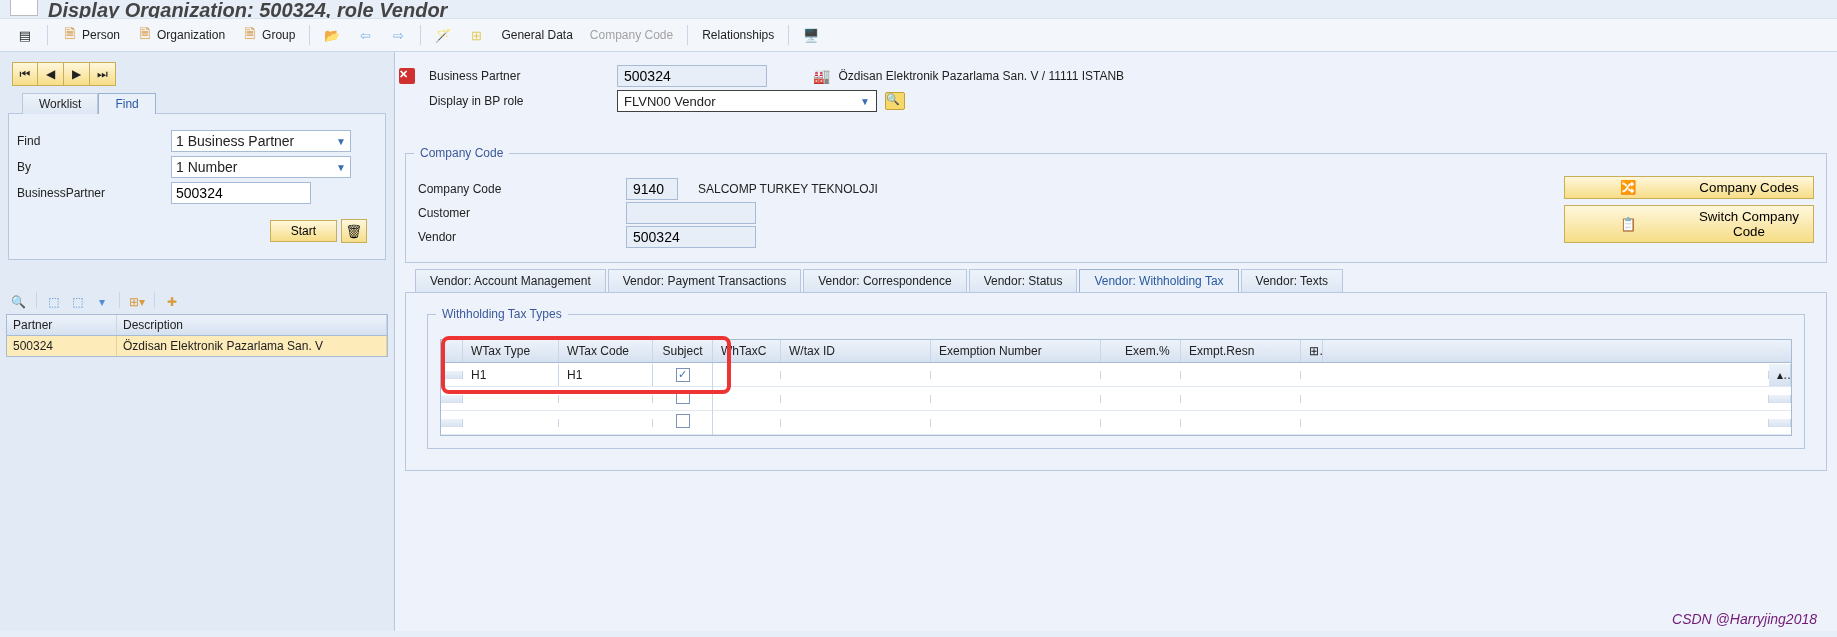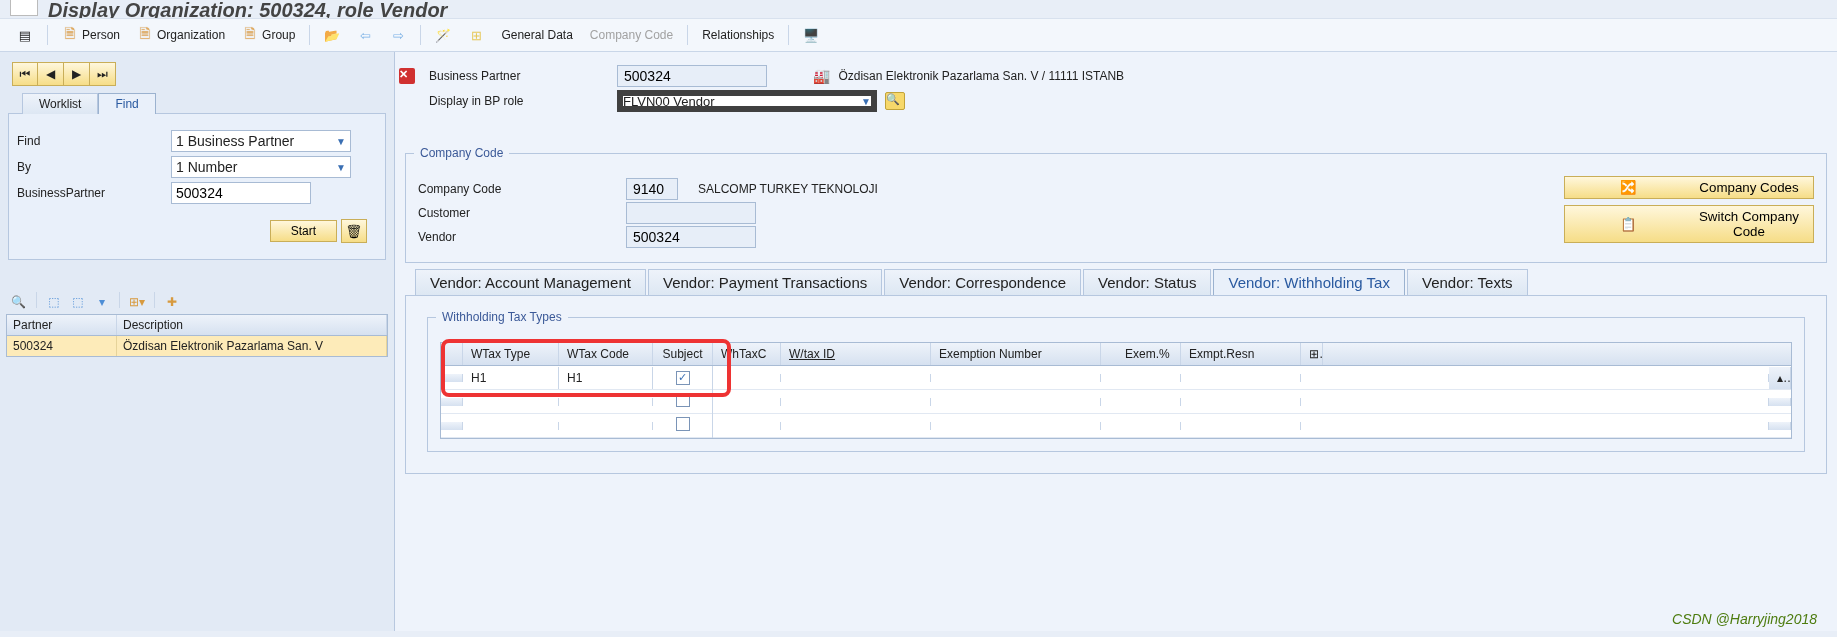--- a/index.html
+++ b/index.html
@@ -165,23 +165,23 @@
   }
   .bp-row .lbl { width:180px; margin-left:6px;}
   .ro-input {
     border:1px solid #a8bbd4;
     background:#e7eef8;
     padding:2px 6px; height:22px;
     font-size:14px;
     width:150px;
   }
   .rw-input {
-    border:6px solid #404040;
+    border:1px solid #404040;
     background:#fff;
-    padding:2px 0; height:22px;
+    padding:2px 6px; height:22px;
     font-size:13px;
     width:260px;
   }
   .group-box {
     border:1px solid #b6c7df;
     margin:10px 10px 6px 6px;
     padding:8px 12px 12px 12px;
     background:#eef3fb;
   }
   .group-title {
@@ -210,21 +210,21 @@
   }
   .tabs2 {
     display:flex; gap:2px; margin:6px 0 0 16px;
   }
   .tab2 {
     padding:4px 14px;
     background:linear-gradient(#eef3fa,#dde7f3);
     border:1px solid #b6c7df;
     border-bottom:none;
     cursor:pointer;
-    font-size:15px;
+    font-size:12px;
     white-space:nowrap;
   }
   .tab2.active {
     background:#e9f0fa;
     border-color:#9bb2cf;
     color:#2a5aa0;
   }
   .tab-body {
     border:1px solid #b6c7df;
     margin:0 10px 0 6px;
@@ -244,35 +244,35 @@
   .wt-head div, .wt-row div {
     padding:4px 8px;
     border-right:1px solid #c9d6e8;
     overflow:hidden;
     text-overflow:ellipsis;
     white-space:nowrap;
   }
   .wt-row { display:flex; border-bottom:1px solid #e1e8f2; height:24px; align-items:center;}
   .wt-c-sel{width:22px;background:linear-gradient(#eef3fa,#d6e1f0);} 
   .wt-c1{width:96px;} .wt-c2{width:94px;} .wt-c3{width:60px;text-align:center;}
-  .wt-c4{width:68px;} .wt-c5{width:150px;text-decoration:underline;} .wt-c6{width:170px;}
+  .wt-c4{width:68px;} .wt-c5{width:150px;} .wt-c6{width:170px;}
   .wt-c7{width:64px;margin-left:16px;} .wt-c8{width:120px;} .wt-c9{width:100px;flex:1;}
   .wt-c-scroll{width:22px;background:linear-gradient(#eef3fa,#d6e1f0);text-align:center;}
   .red-highlight {
     position:absolute;
     border:4px solid #e33;
     border-radius:8px;
     pointer-events:none;
   }
   .chk {
     width:14px;height:14px;border:1px solid #7a94b7;background:#fff;display:inline-flex;align-items:center;justify-content:center;font-size:11px;color:#3a6fb3;
   }
   .watermark {
     position:absolute; right:20px; bottom:10px;
-    color:#4d7c0f; font-size:14px; font-style:italic;
+    color:#701a75; font-size:14px; font-style:italic;
   }
 </style>
 </head>
 <body>
 
 <div class="title-row" style="height:18px; overflow:hidden; align-items:flex-end;">
   <span class="title-icon"></span>
   <span style="position:relative;top:6px;text-align:right;">Display Organization: 500324, role Vendor</span>
 </div>
 

